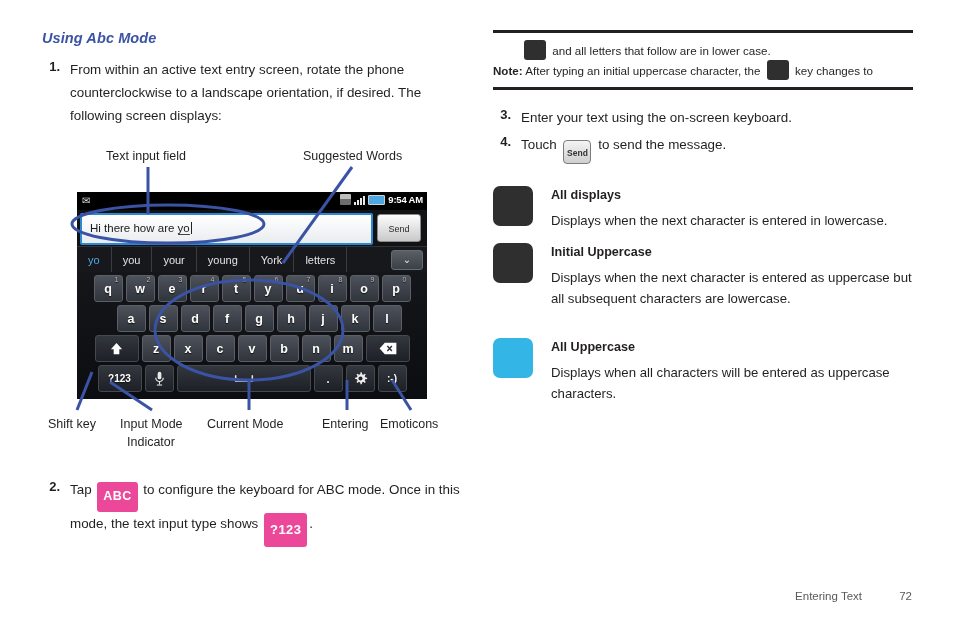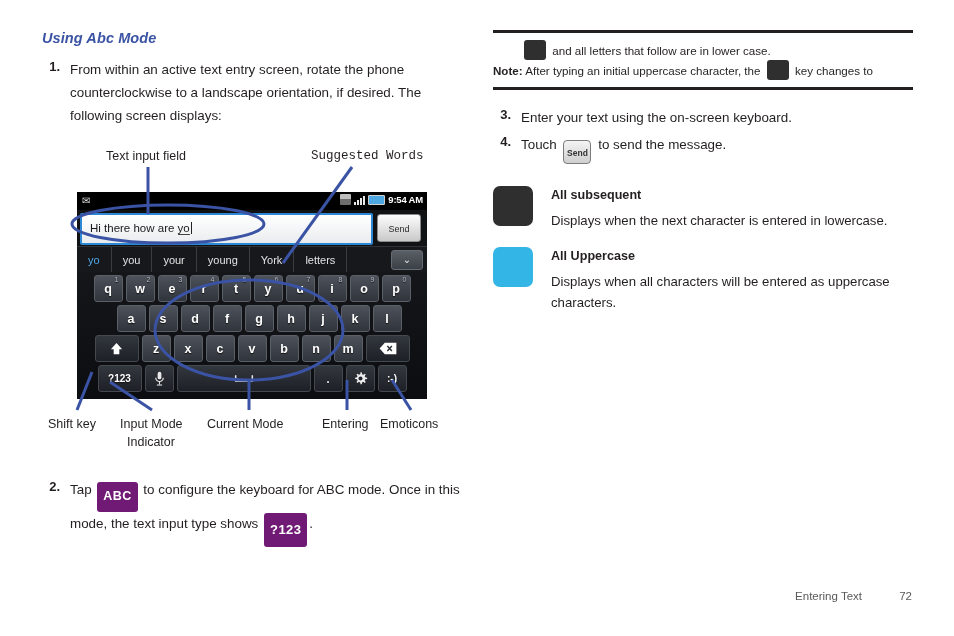--- a/index.html
+++ b/index.html
@@ -52,21 +52,21 @@
   .send-key {
     display:inline-block; vertical-align:-7px;
     width:28px; height:24px; border-radius:4px;
     background:linear-gradient(#f4f4f4,#cfcfcf);
     border:1px solid #7c7c7c;
     font-size:8.5px; font-weight:bold; color:#333;
     text-align:center; line-height:24px; margin:0 3px;
   }
   .inline-badge {
     display:inline-block; vertical-align:-6px;
-    background:#701a75; color:#ffffff; border-radius:3px;
+    background:#ec4899; color:#ffffff; border-radius:3px;
     font-size:12.5px; font-weight:bold; letter-spacing:0.4px;
     padding:3px 6px 4px 6px; margin:0 2px;
   }
   .inline-badge.sq { padding:5px 6px 6px 6px; font-size:13px; }
 
   
   .state-row { display:flex; margin-bottom:10px; }
   .state-icon { flex:0 0 46px; width:46px; }
   .state-key {
     width:40px; height:40px; border-radius:7px;
@@ -163,21 +163,21 @@
     <div class="sec-head">Using Abc Mode</div>
 
     <div class="step">
       <div class="step-num">1.</div>
       <div class="step-body">From within an active text entry screen, rotate the phone counterclockwise to a landscape orientation, if desired. The following screen displays:</div>
     </div>
 
   </div>
 
   <div class="callout-label" style="left:106px; top:149px;text-align:center;">Text input field</div>
-  <div class="callout-label" style="left:311px; top:149px;font-family:Liberation Mono, monospace;">Suggested Words</div>
+  <div class="callout-label" style="left:303px; top:149px;">Suggested Words</div>
 
   <div class="callout-label" style="left:48px; top:417px;">Shift key</div>
   <div class="callout-label" style="left:120px; top:417px;">Input Mode</div>
   <div class="callout-label" style="left:127px; top:435px;">Indicator</div>
   <div class="callout-label" style="left:207px; top:417px;">Current Mode</div>
   <div class="callout-label" style="left:322px; top:417px;">Entering</div>
   <div class="callout-label" style="left:380px; top:417px;">Emoticons</div>
 
   <div class="shot">
     <div class="shot-frame"></div>
@@ -395,27 +395,40 @@
 
       <div class="state-row">
         <div class="state-icon">
           <div class="state-key">
             <svg class="arrow-up" width="26" height="26" viewBox="0 0 24 24" aria-hidden="true">
                 <path d="M12 3 L21 13 H16.5 V21 H7.5 V13 H3 Z" fill="#ffffff"></path>
               </svg>
           </div>
         </div>
         <div class="state-text">
-          <div class="state-title">All subsequent</div>
+          <div class="state-title">All displays</div>
           <div class="state-desc">Displays when the next character is entered in lowercase.</div>
         </div>
       </div>
 
-
-      <div class="state-row" style="margin-top:16px;">
+      <div class="state-row" style="margin-top:12px;">
+        <div class="state-icon">
+          <div class="state-key">
+            <svg class="arrow-up" width="26" height="26" viewBox="0 0 24 24" aria-hidden="true">
+                <path d="M12 3 L21 13 H16.5 V21 H7.5 V13 H3 Z" fill="#33b5e5"></path>
+              </svg>
+          </div>
+        </div>
+        <div class="state-text">
+          <div class="state-title">Initial Uppercase</div>
+          <div class="state-desc">Displays when the next character is entered as uppercase but all subsequent characters are lowercase.</div>
+        </div>
+      </div>
+
+      <div class="state-row" style="margin-top:29px;">
         <div class="state-icon">
           <div class="state-key cyan">
             <svg class="arrow-up" width="26" height="26" viewBox="0 0 24 24" aria-hidden="true">
                 <path d="M12 3 L21 13 H16.5 V21 H7.5 V13 H3 Z" fill="#ffffff"></path>
               </svg>
           </div>
         </div>
         <div class="state-text">
           <div class="state-title">All Uppercase</div>
           <div class="state-desc">Displays when all characters will be entered as uppercase characters.</div>

